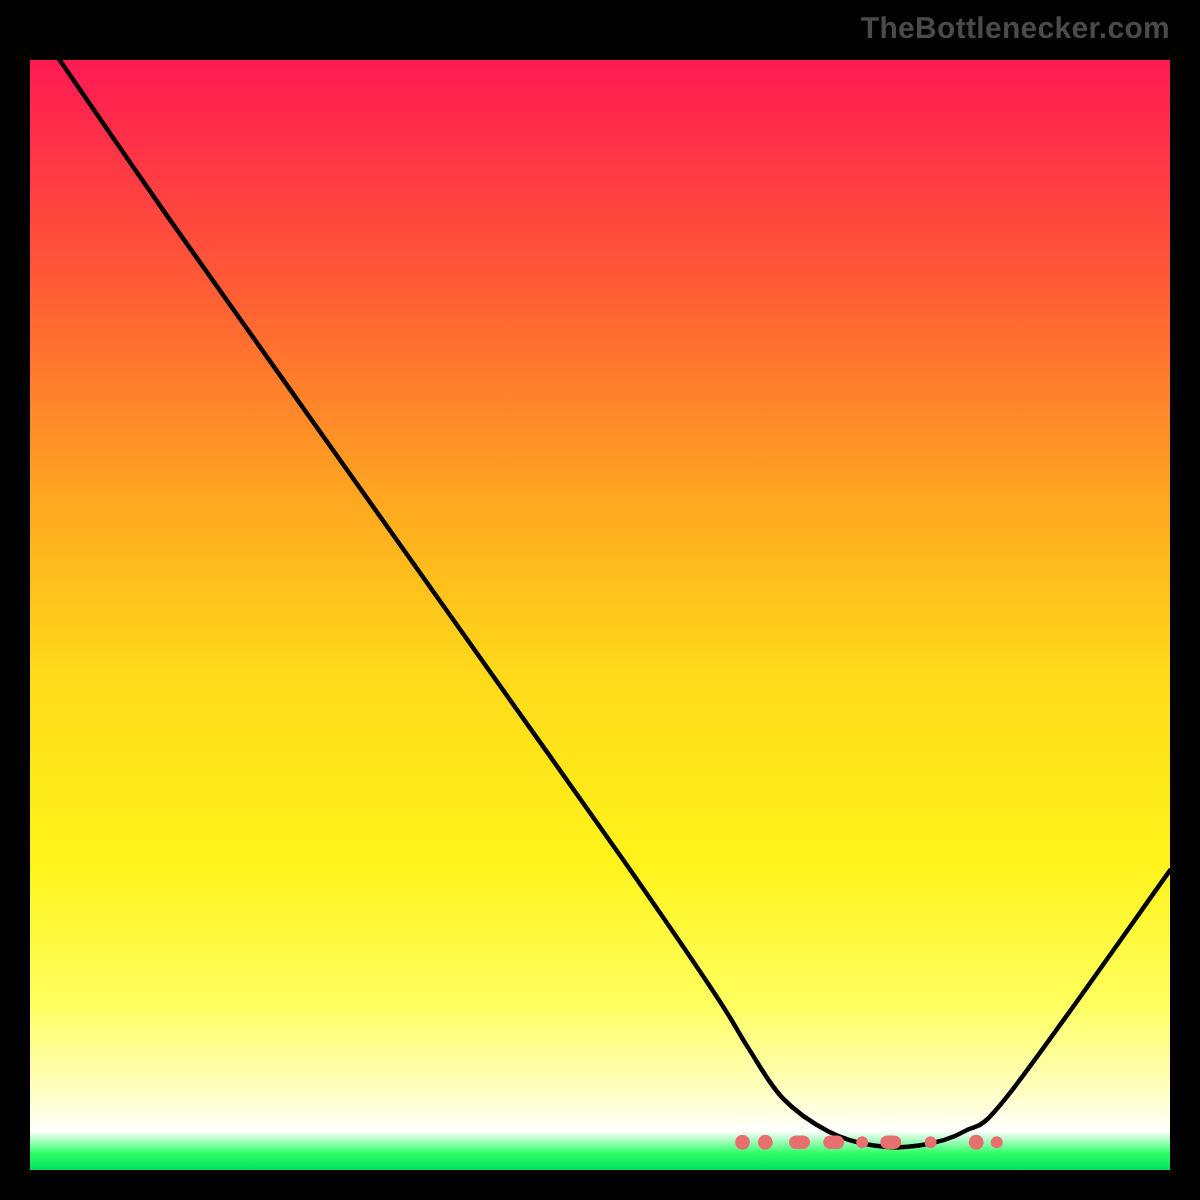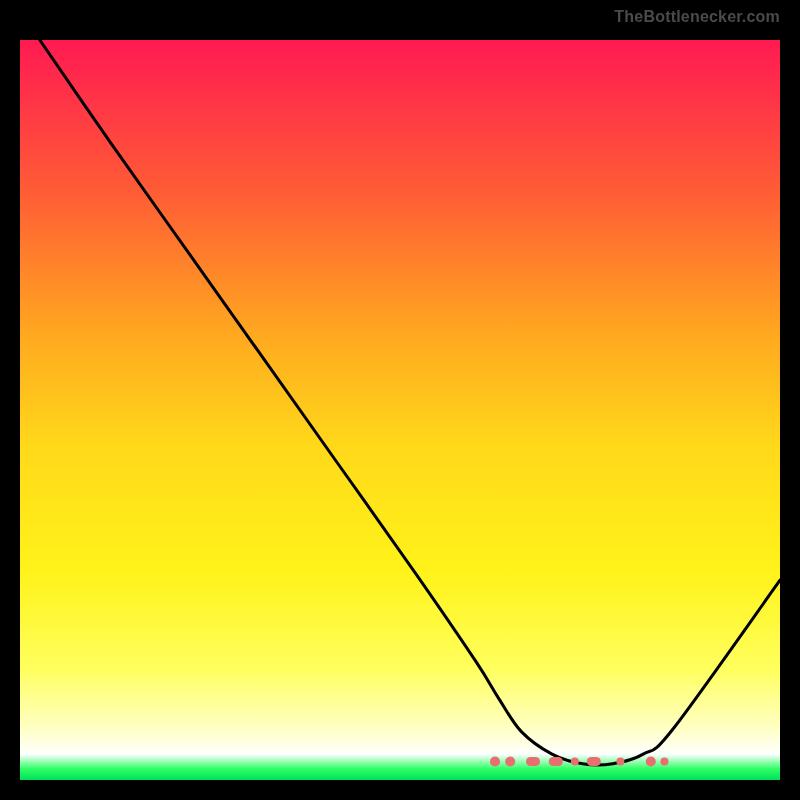--- a/index.html
+++ b/index.html
@@ -30,21 +30,21 @@
   }
   svg.curve {
     position: absolute;
     inset: 0;
   }
   .watermark {
     position: absolute;
     top: 8px;
     right: 20px;
     color: #4a4a4a;
-    font-size: 16px;
+    font-size: 20px;
     font-weight: 600;
     letter-spacing: 0.2px;
     text-align: center;
   }
 </style>
 </head>
 <body>
 
 <div class="frame">
 

